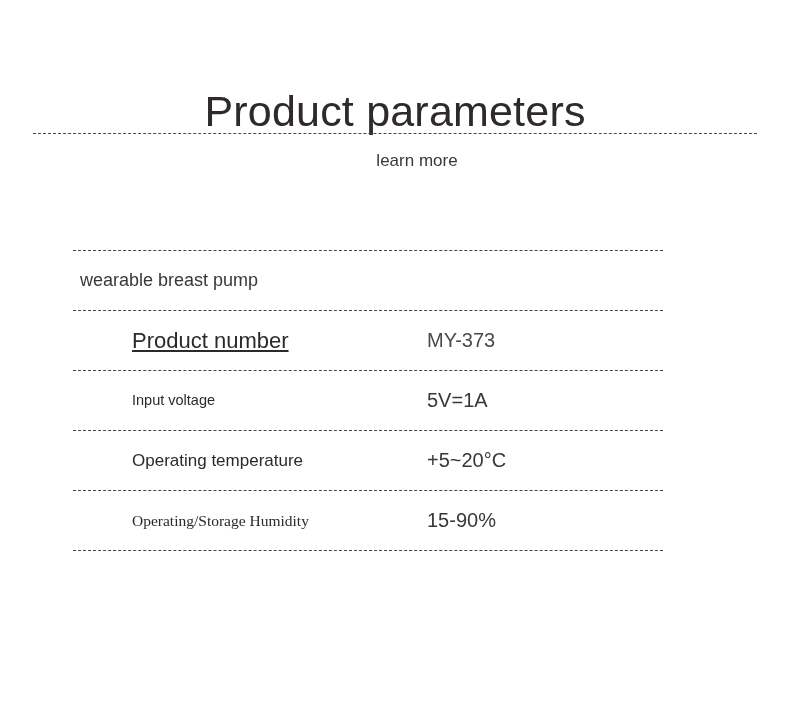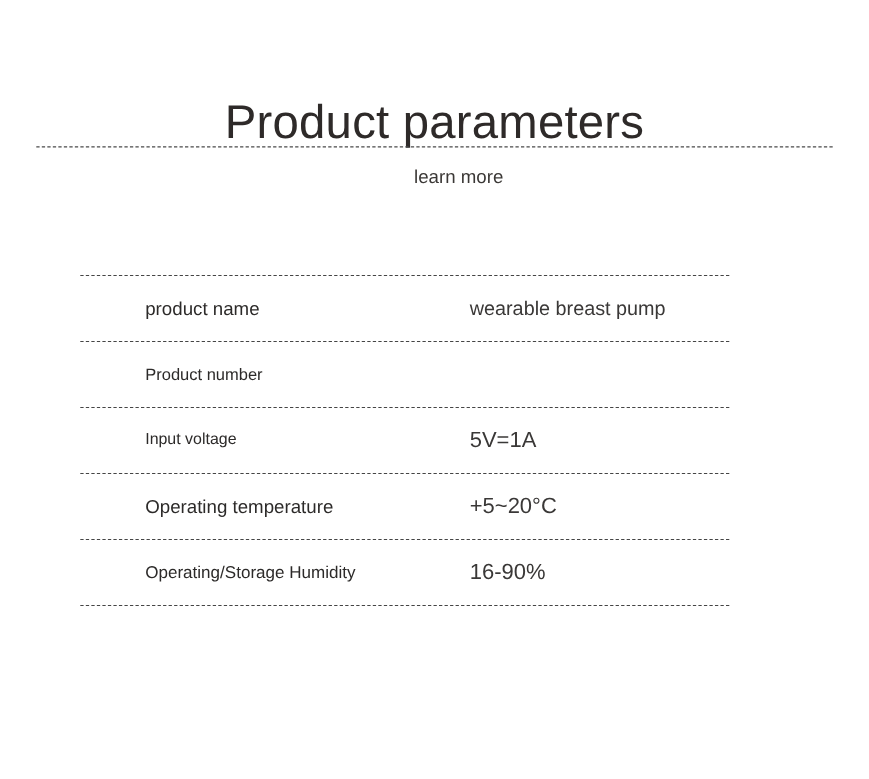--- a/index.html
+++ b/index.html
@@ -90,23 +90,23 @@
   .spec-value {
     box-sizing: border-box;
     flex: 1;
     padding-left: 7px;
     color: #3a3837;
     font-weight: 400;
   }
 
   
   .lbl-xs { font-size: 14.5px; line-height: 19px; }
-  .lbl-sm { font-size: 15.5px; line-height: 20px; }
+  .lbl-sm { font-size: 15.5px; line-height: 20px; font-family: Liberation Serif, serif; }
   .lbl-md { font-size: 17px;   line-height: 22px; }
-  .lbl-lg { font-size: 15px;   line-height: 27px; }
+  .lbl-lg { font-size: 22px;   line-height: 27px; text-decoration: underline; }
 
   .val-md { font-size: 18px;   line-height: 21px; }
   .val-lg { font-size: 20px;   line-height: 23px; }
 
   .val-wrap {
     width: 170px;
     white-space: normal;
   }
 
   .val-muted { color: #4c4a49; }
@@ -118,39 +118,39 @@
 
   <h1 class="page-title">Product parameters</h1>
 
   <div class="header-rule"></div>
 
   <div class="subtitle">learn more</div>
 
   <div class="spec-table">
 
     <div class="spec-row">
-      <div class="spec-label lbl-md">product name</div>
       <div class="spec-value val-md val-wrap">wearable breast pump</div>
     </div>
 
     <div class="spec-row">
       <div class="spec-label lbl-lg">Product number</div>
+      <div class="spec-value val-lg val-muted">MY-373</div>
     </div>
 
     <div class="spec-row">
       <div class="spec-label lbl-xs">Input voltage</div>
       <div class="spec-value val-lg">5V=1A</div>
     </div>
 
     <div class="spec-row">
       <div class="spec-label lbl-md">Operating temperature</div>
       <div class="spec-value val-lg">+5~20°C</div>
     </div>
 
 
     <div class="spec-row">
       <div class="spec-label lbl-sm">Operating/Storage Humidity</div>
-      <div class="spec-value val-lg">16-90%</div>
+      <div class="spec-value val-lg">15-90%</div>
     </div>
 
 
   </div>
 </div>
 
 </body></html>

